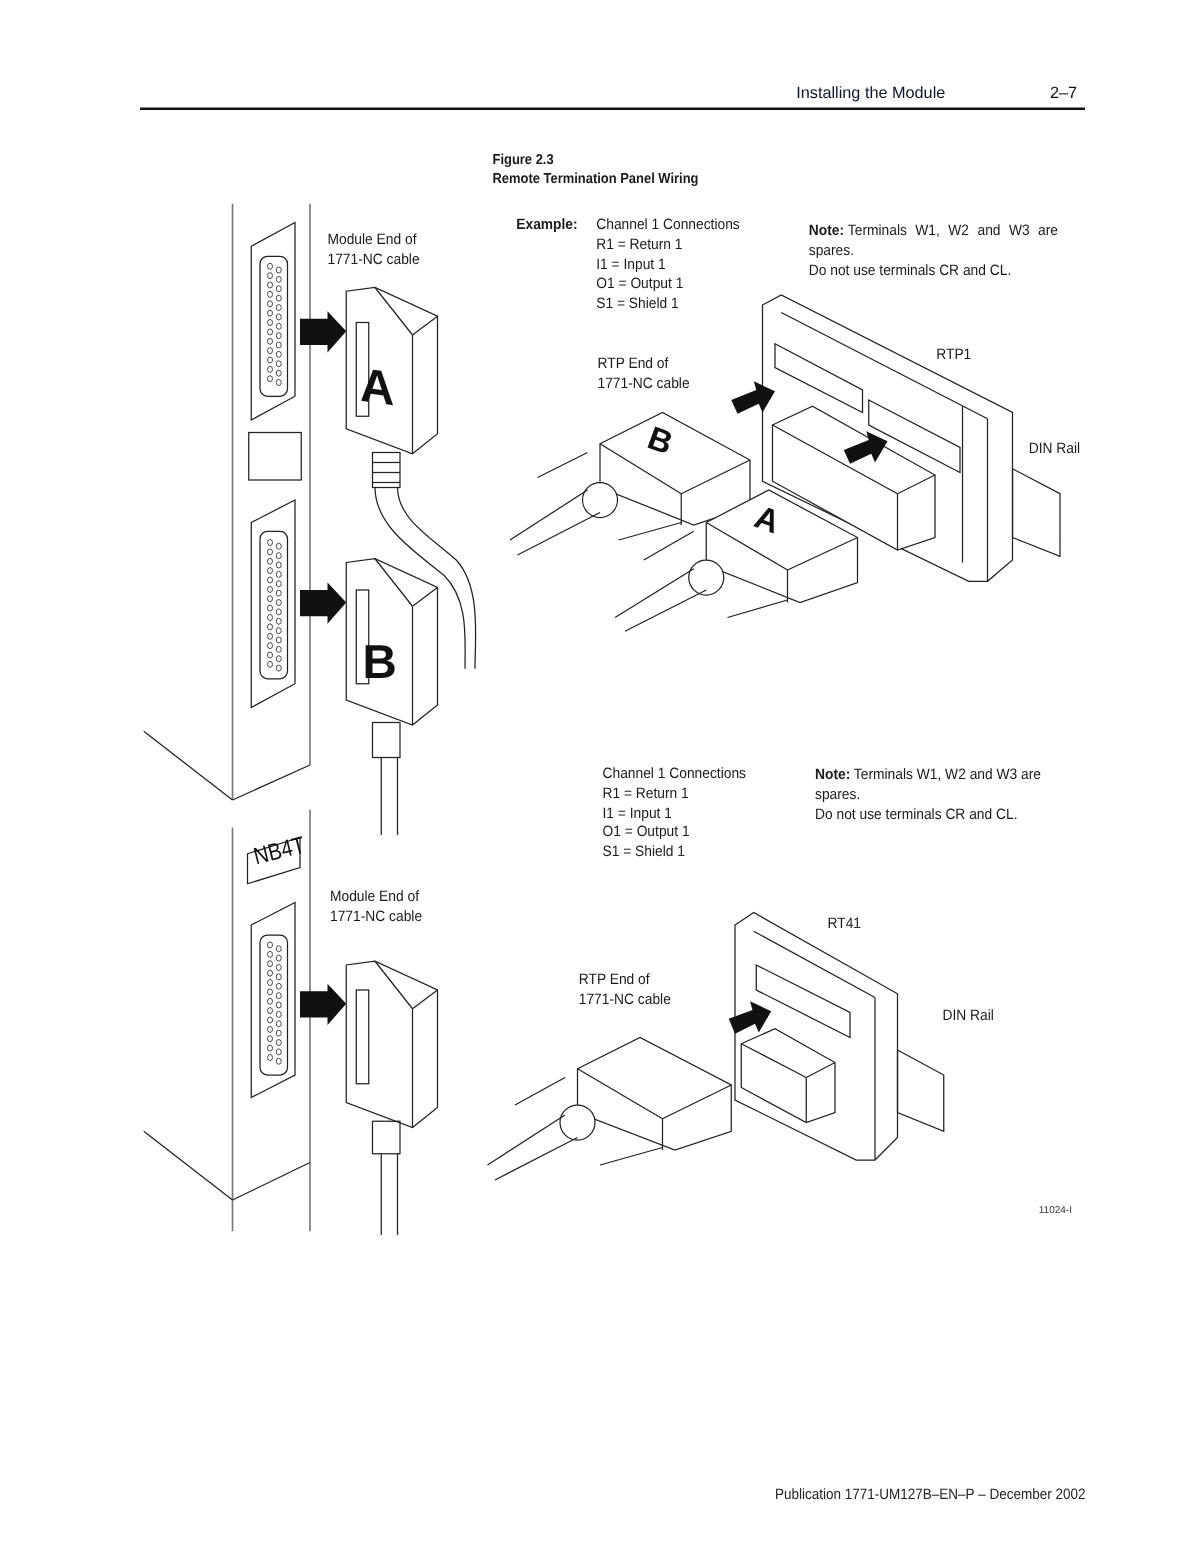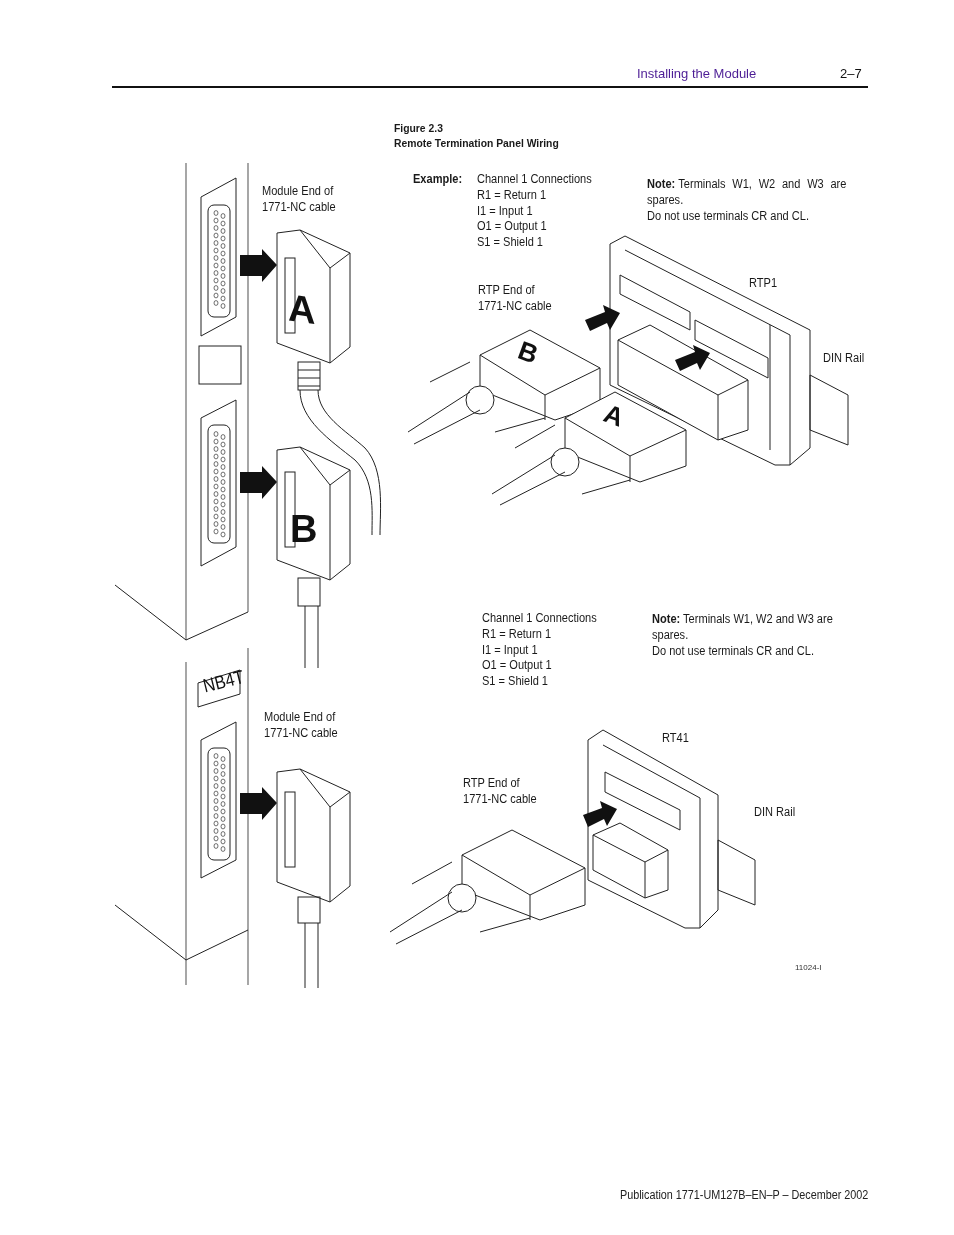--- a/index.html
+++ b/index.html
@@ -1,29 +1,29 @@
 <!DOCTYPE html>
 <html><head>
 <meta charset="utf-8">
 <style>
   html, body { margin: 0; padding: 0; background: #ffffff; }
   body { width: 954px; height: 1235px; position: relative; overflow: hidden;
          font-family: "Liberation Sans", sans-serif; color: #1a1a1a; }
   .abs { position: absolute; }
-  .hdr-title { left: 637px; top: 66px; font-size: 13px; color: #4c1d95; }
+  .hdr-title { left: 637px; top: 66px; font-size: 13px; color: #0f172a; }
   .hdr-page { left: 840px; top: 66px; font-size: 13px; font-weight: normal; color: #111; }
   .hdr-rule { left: 112px; top: 86px; width: 756px; height: 2px; background: #111; }
   .fig-num { left: 394px; top: 122px; font-size: 11.5px; font-weight: bold; transform: scaleX(0.9); transform-origin: left; }
   .fig-title { left: 394px; top: 137px; font-size: 11.5px; font-weight: bold; transform: scaleX(0.9); transform-origin: left; }
   .txt { font-size: 12px; line-height: 15.8px; color: #1a1a1a; transform: scaleX(0.92); transform-origin: left top; }
   .txt b { font-weight: bold; }
   .line { display: block; white-space: nowrap; }
   .lbl { font-size: 12px; line-height: 15.5px; transform: scaleX(0.92); transform-origin: left top; white-space: nowrap; }
   .footer { left: 620px; top: 1188px; font-size: 12px; color: #222; transform: scaleX(0.9); transform-origin: left top; white-space: nowrap; }
-  .figid { left: 795px; top: 963px; font-size: 8px; color: #333; }
+  .figid { left: 831px; top: 963px; font-size: 8px; color: #333; }
   svg { position: absolute; left: 0; top: 0; }
   .stroke { fill: none; stroke: #222; stroke-width: 1; }
   .grey { fill: none; stroke: #777; stroke-width: 1.3; }
   .fillw { fill: #fff; stroke: #222; stroke-width: 1; }
   .blk { fill: #111; stroke: none; }
 </style>
 </head>
 <body>
 
 <div class="abs hdr-title">Installing the Module</div>

